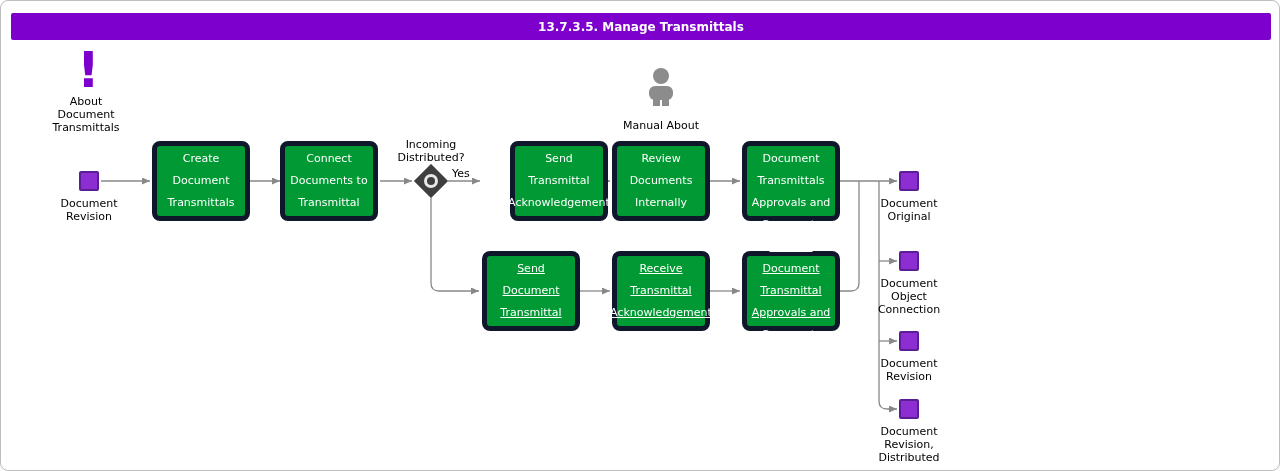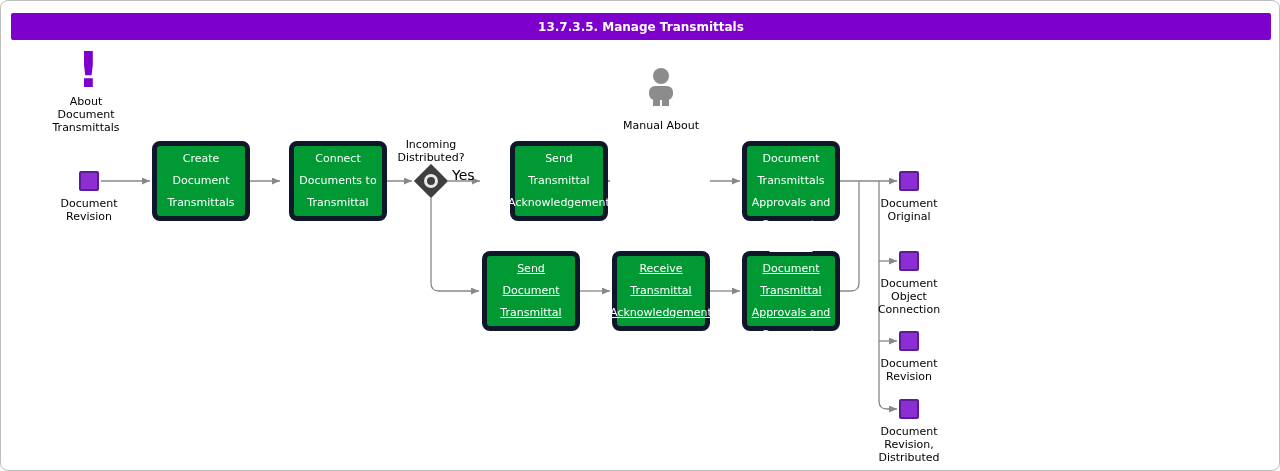--- a/index.html
+++ b/index.html
@@ -31,21 +31,21 @@
   }
   .lbl{
     position:absolute;z-index:2;font-size:11px;line-height:13px;color:#000;
     text-align:center;white-space:pre-line;
   }
   .excl{
     position:absolute;z-index:2;left:76px;top:44px;width:20px;height:50px;
     color:var(--title-bg,#7d00cc);font-size:50px;line-height:50px;font-weight:bold;
     text-align:center;cursor:pointer;
   }
-  .yes{position:absolute;z-index:2;font-size:14px;color:#000;}
+  .yes{position:absolute;z-index:2;font-size:11px;color:#000;}
 </style>
 </head>
 <body>
 
 <div class="canvas">
 
   <svg class="connectors" width="1280" height="471" viewBox="0 0 1280 471">
     <defs>
       <marker id="arrow" markerWidth="9" markerHeight="8" refX="8" refY="3.5" orient="auto" markerUnits="userSpaceOnUse">
         <path d="M0,0 L8,3.5 L0,7 z" fill="#888888"></path>
@@ -96,29 +96,34 @@
 Distributed?</div>
   <div class="yes" style="left:451px;top:166px;">Yes</div>
 
   <div class="lbl" style="left:610px;top:118px;width:100px;">Manual About</div>
 
   <div class="process row1" style="left:151px;">
     <span>Create
 Document
 Transmittals</span>
   </div>
-  <div class="process row1" style="left:288px;">
+  <div class="process row1" style="left:279px;">
     <span>Connect
 Documents to
 Transmittal</span>
   </div>
   <div class="process row1" style="left:481px;margin-left:28px;">
     <span>Send
 Transmittal
 Acknowledgement</span>
+  </div>
+  <div class="process row1" style="left:611px;">
+    <span>Review
+Documents
+Internally</span>
   </div>
   <div class="process row1" style="left:741px;">
     <span>Send Document
 Transmittals
 Approvals and
 Comments</span>
   </div>
 
   <div class="process row2" style="left:481px;">
     <span>Send Document

